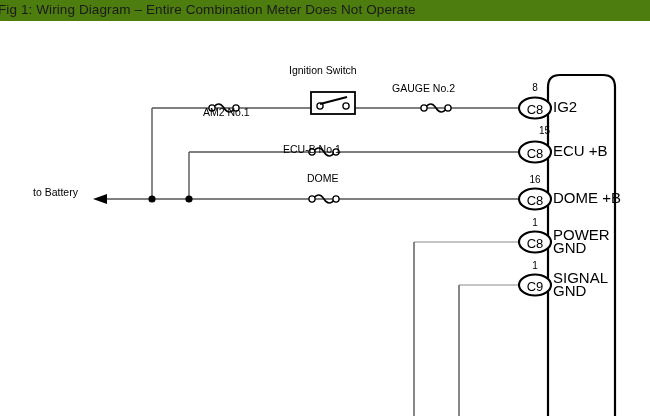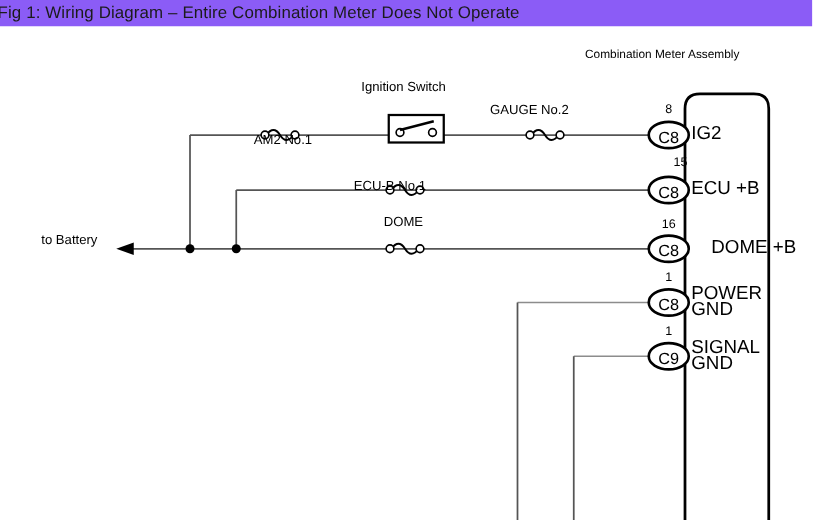--- a/index.html
+++ b/index.html
@@ -16,21 +16,21 @@
     height: 416px;
     background: #ffffff;
     overflow: hidden;
   }
   #titlebar {
     position: absolute;
     left: 0;
     top: 0;
     width: 650px;
     height: 21px;
-    background: #8b5cf6;
+    background: #4d7c0f;
   }
   #titlebar-text {
     position: absolute;
     left: -2px;
     top: 2px;
     font-size: 13.5px;
     color: #1b1b1b;
     white-space: nowrap;
     letter-spacing: 0.1px;
   }
@@ -138,21 +138,20 @@
     <line x1="459" y1="285" x2="522" y2="285" stroke="#8c8c8c" stroke-width="1.2"></line>
     <line x1="459" y1="285" x2="459" y2="416" stroke="#555555" stroke-width="1.4"></line>
 
     <ellipse cx="535" cy="108" rx="16" ry="10.5" fill="#ffffff" stroke="#000000" stroke-width="2.1"></ellipse>
     <ellipse cx="535" cy="152" rx="16" ry="10.5" fill="#ffffff" stroke="#000000" stroke-width="2.1"></ellipse>
     <ellipse cx="535" cy="199" rx="16" ry="10.5" fill="#ffffff" stroke="#000000" stroke-width="2.1"></ellipse>
     <ellipse cx="535" cy="242" rx="16" ry="10.5" fill="#ffffff" stroke="#000000" stroke-width="2.1"></ellipse>
     <ellipse cx="535" cy="285" rx="16" ry="10.5" fill="#ffffff" stroke="#000000" stroke-width="2.1"></ellipse>
   </svg>
 
-  <div class="lbl-asm" style="left:468px; top:38px;">Combination Meter Assembly</div>
 
   <div class="lbl" style="left:33px; top:186px;">to Battery</div>
 
   <div class="lbl" style="left:289px; top:64px;">Ignition Switch</div>
 
   <div class="lbl" style="left:203px; top:82px;margin-top:24px;">AM2 No.1</div>
 
   <div class="lbl" style="left:392px; top:82px;">GAUGE No.2</div>
 
   <div class="lbl" style="left:283px; top:143px;">ECU-B No.1</div>
@@ -166,21 +165,21 @@
   <div class="pinnum" style="left:520px; top:260px; width:30px;">1</div>
 
   <div class="ctag" style="left:520px; top:102px;">C8</div>
   <div class="ctag" style="left:520px; top:146px;">C8</div>
   <div class="ctag" style="left:520px; top:193px;">C8</div>
   <div class="ctag" style="left:520px; top:236px;">C8</div>
   <div class="ctag" style="left:520px; top:279px;">C9</div>
 
   <div class="termtxt" style="left:553px; top:101px;">IG2</div>
   <div class="termtxt" style="left:553px; top:145px;">ECU +B</div>
-  <div class="termtxt" style="left:553px; top:192px;padding-left:16px;">DOME +B</div>
+  <div class="termtxt" style="left:553px; top:192px;">DOME +B</div>
 
   <div class="termtxt" style="left:553px; top:229px;">POWER</div>
   <div class="termtxt" style="left:553px; top:242px;">GND</div>
 
   <div class="termtxt" style="left:553px; top:272px;">SIGNAL</div>
   <div class="termtxt" style="left:553px; top:285px;">GND</div>
 
 </div>
 
 </body></html>

